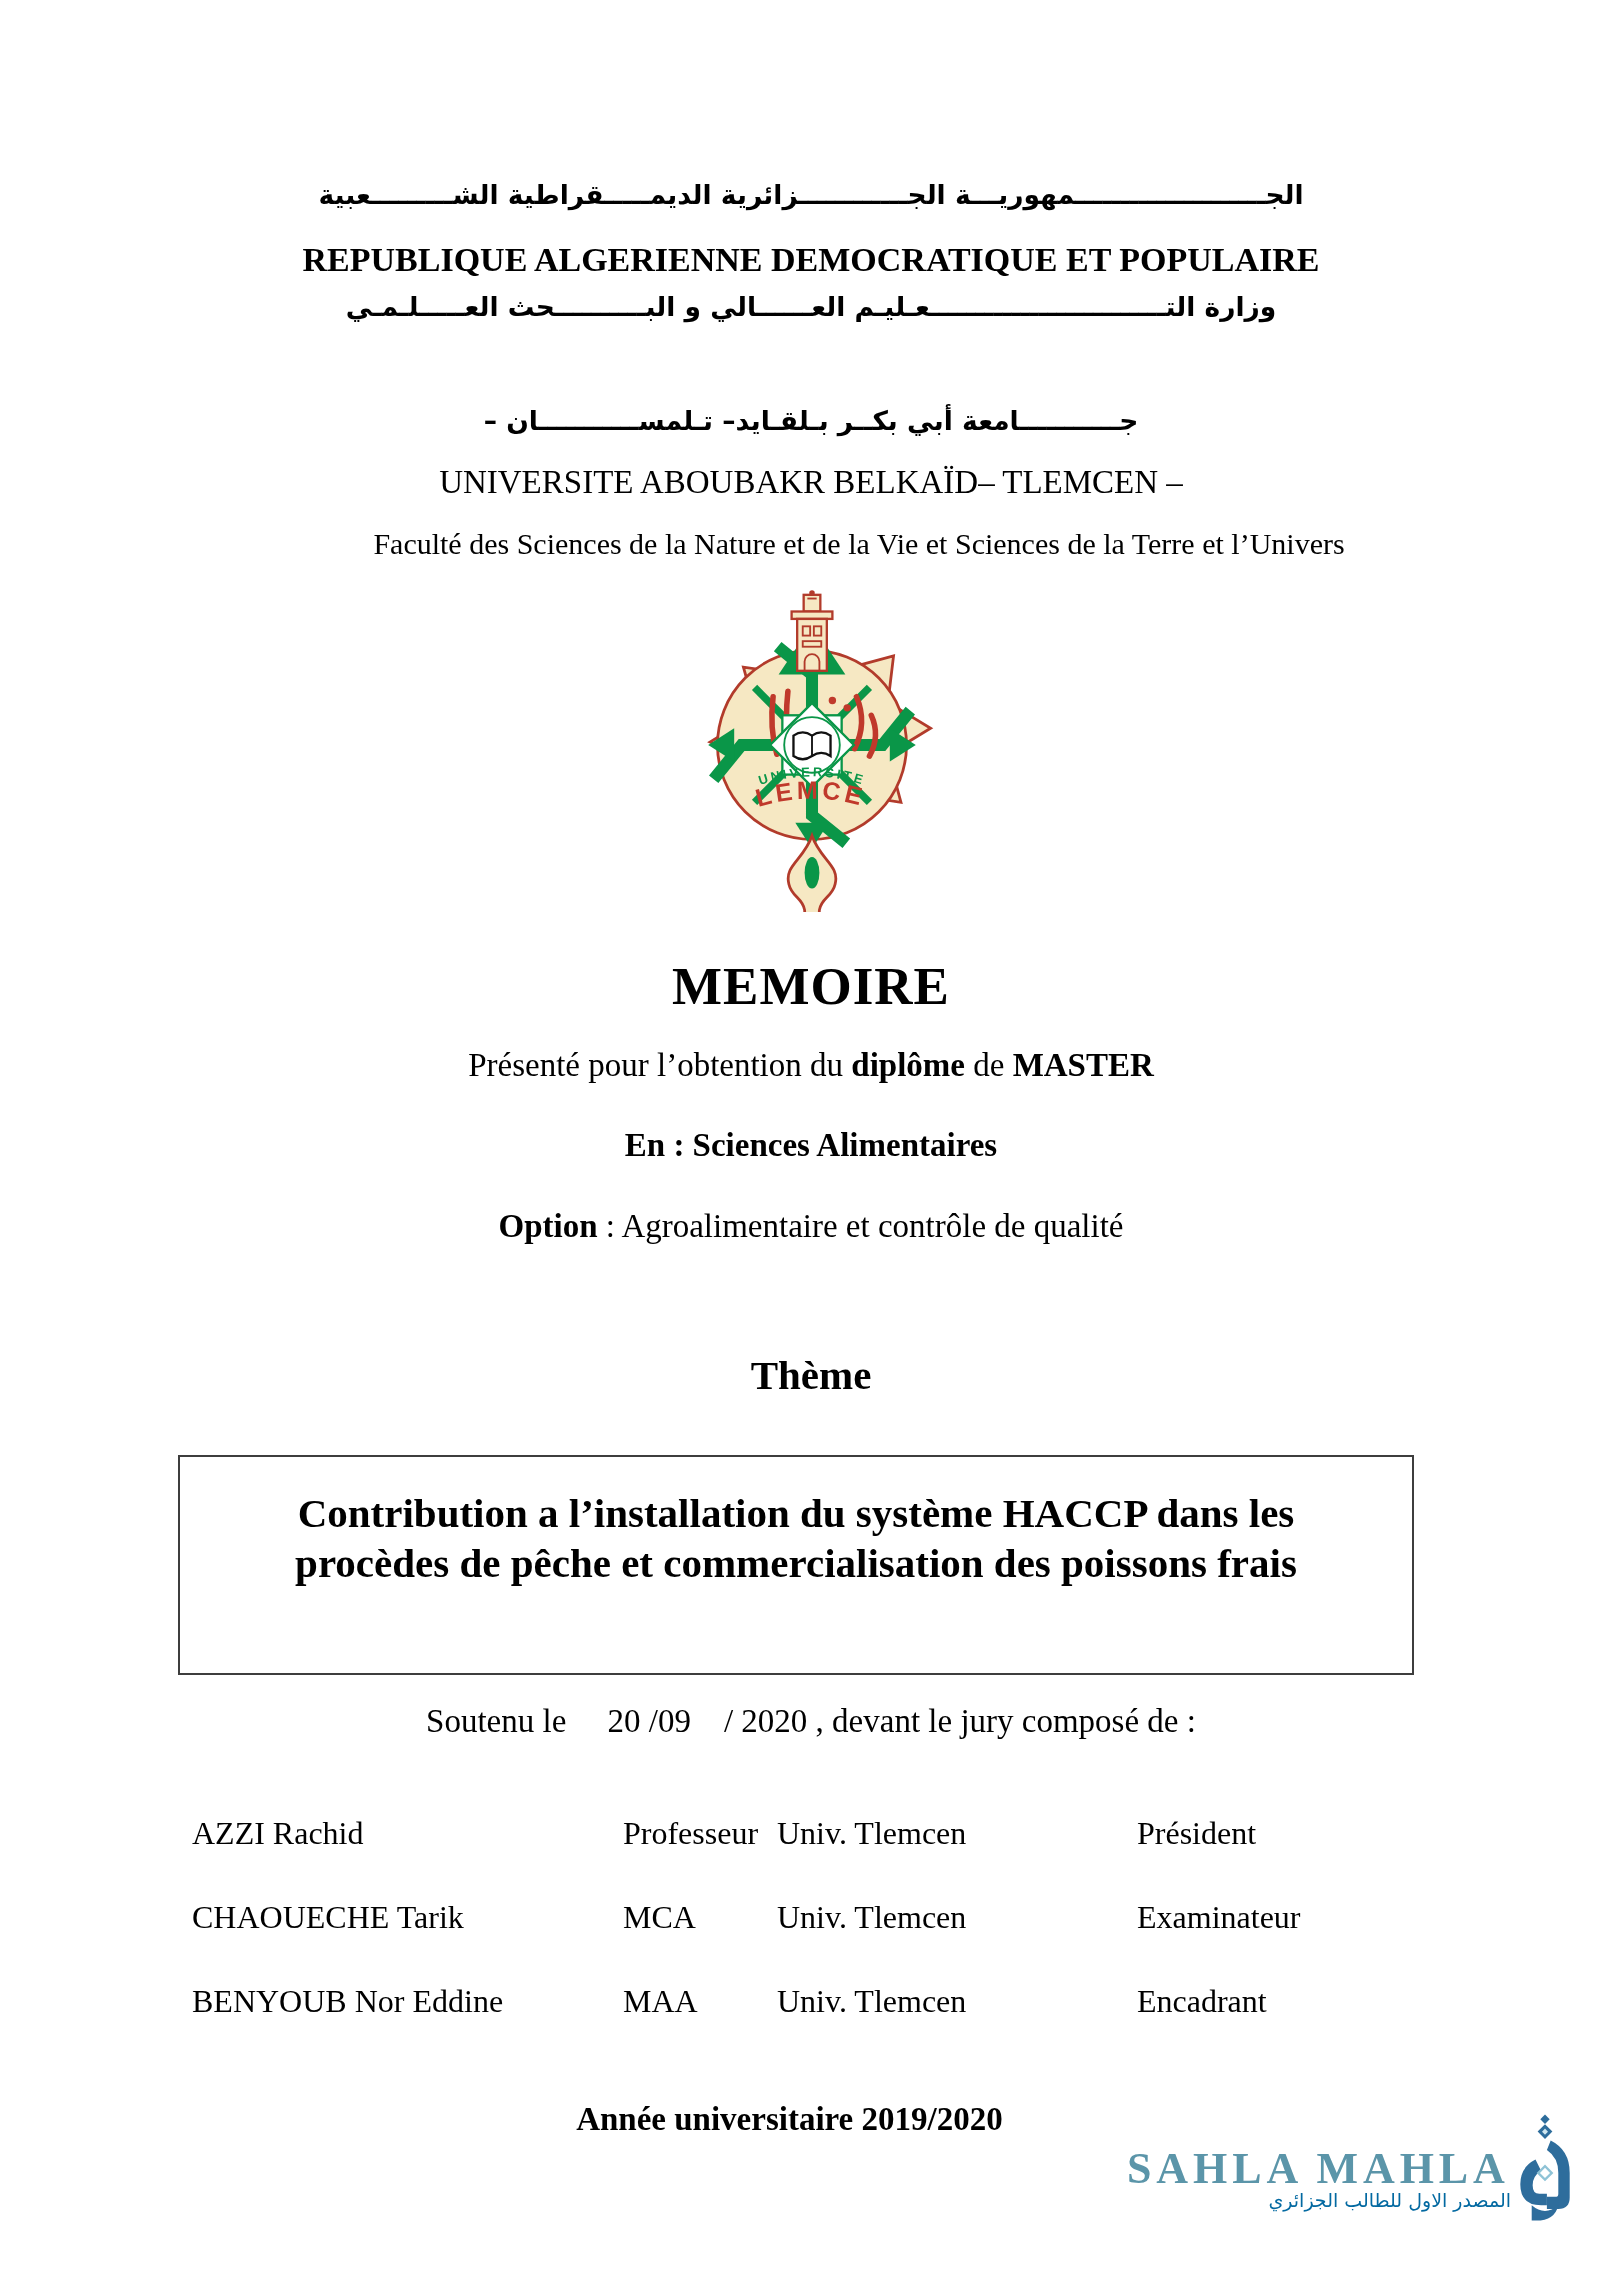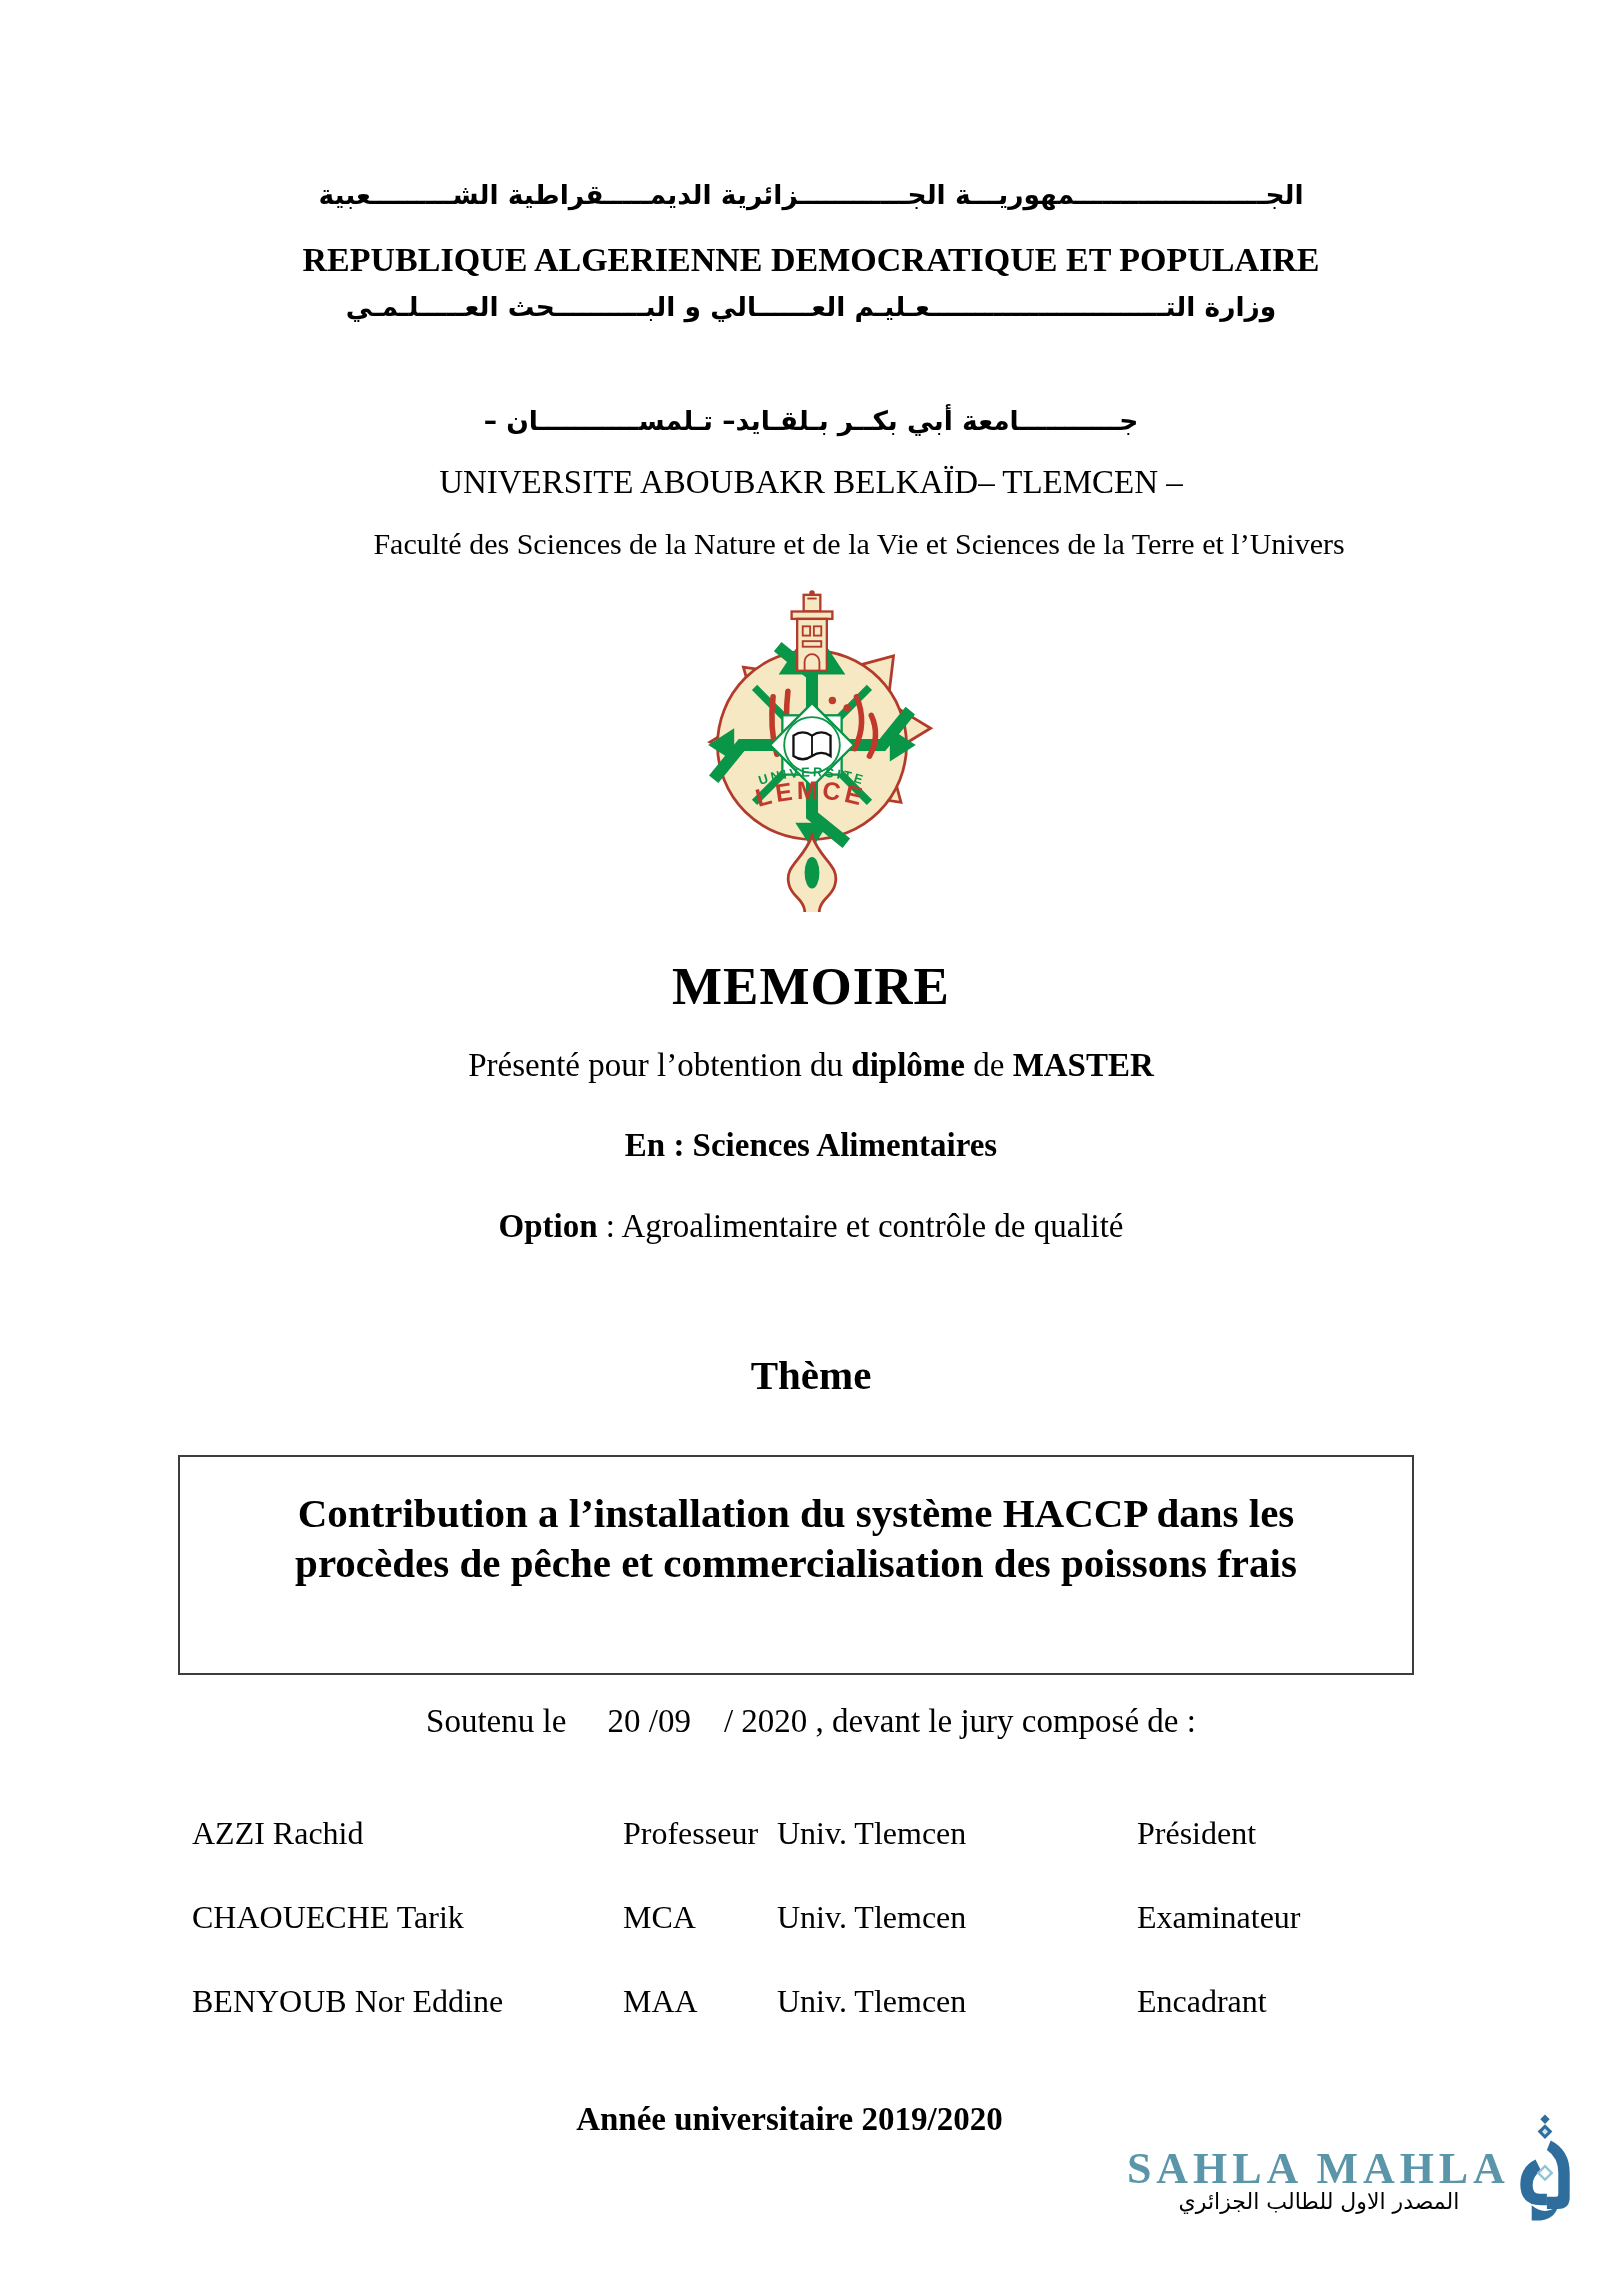--- a/index.html
+++ b/index.html
@@ -40,21 +40,21 @@
   .annee{font-size:33px;font-weight:bold;}
   .wm-brand{
     position:absolute;left:1127px;top:2143px;width:382px;
     font-size:44px;font-weight:bold;letter-spacing:4.9px;
     color:#5b95a9;white-space:nowrap;
     font-family:"Liberation Serif","DejaVu Serif",serif;
   }
   .wm-tagline{
     position:absolute;left:1127px;top:2189px;width:384px;
     font-family:"DejaVu Sans",sans-serif;
-    font-size:22px;color:#000000;direction:rtl;text-align:center;
+    font-size:19px;color:#0369a1;direction:rtl;
   }
   .wm-mark{position:absolute;left:1507px;top:2113px;}
   .uni-logo{position:absolute;left:673px;top:589px;}
 </style>
 </head>
 <body>
 
 <div id="page">
 
   <div class="abs arabic" style="top:179px;">الجـــــــــــــــــــــمهوريـــة الجــــــــــــزائرية الديمـــــقراطية الشـــــــــعبية</div>

